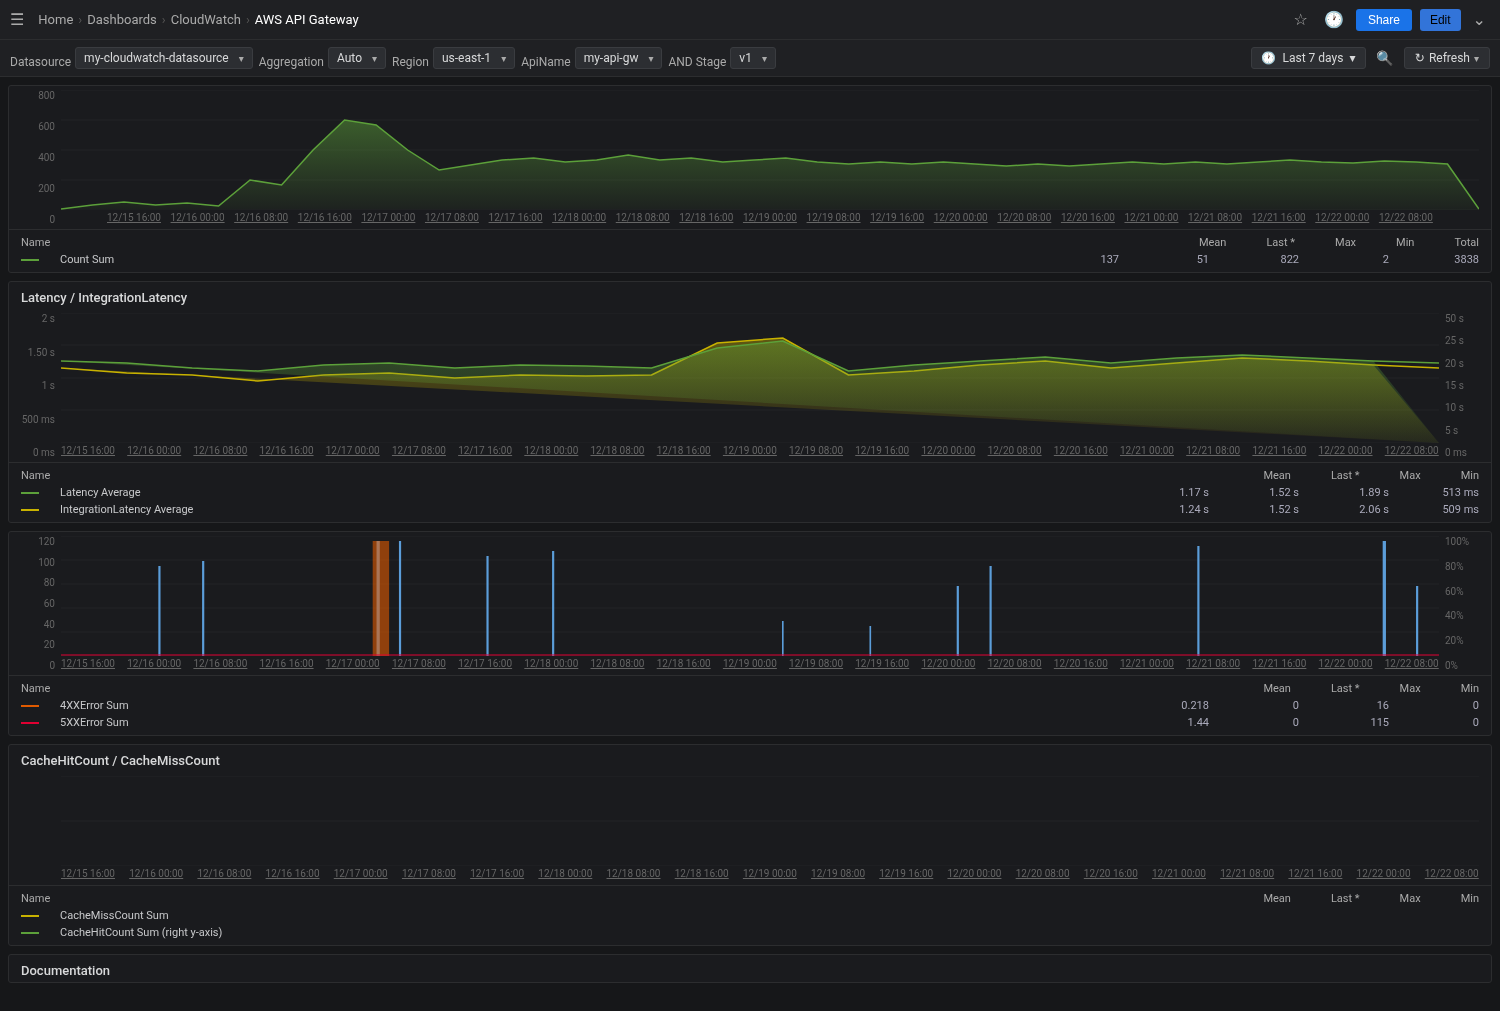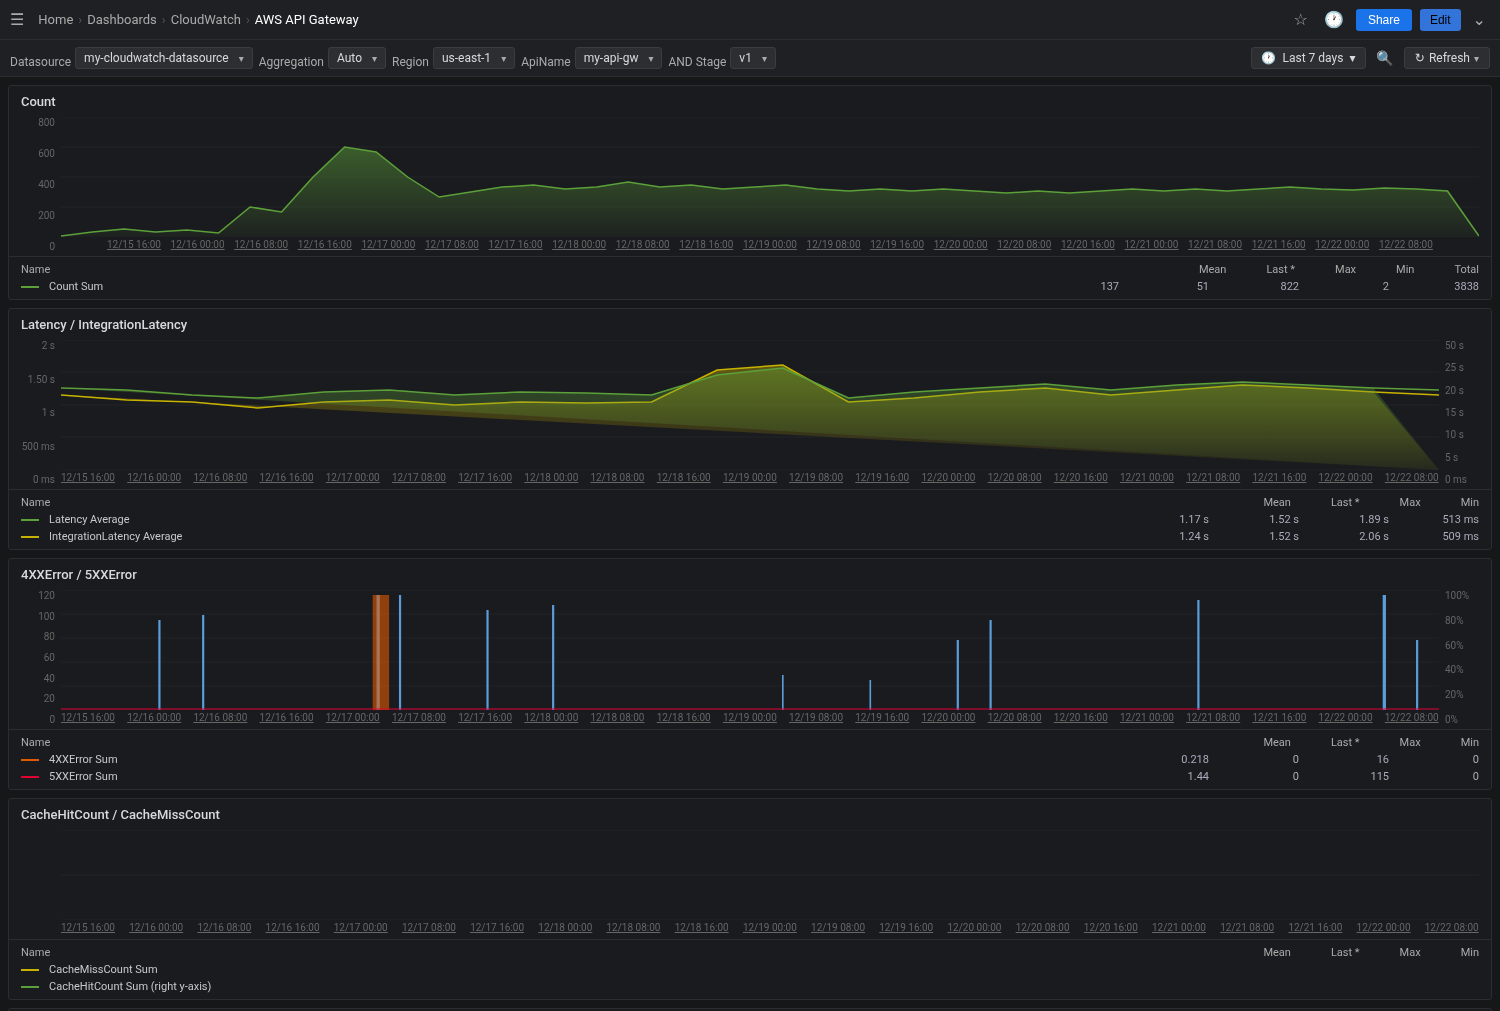--- a/index.html
+++ b/index.html
@@ -182,21 +182,21 @@
     .legend-row {
       display: flex;
       justify-content: space-between;
       align-items: center;
       padding: 2px 0;
       font-size: 11px;
     }
     .legend-row-left {
       display: flex;
       align-items: center;
-      gap: 10px;
+      gap: 21px;
     }
     .legend-color {
       width: 18px;
       height: 2px;
       display: inline-block;
     }
     .legend-name { color: #c7c8ca; }
     .legend-vals {
       display: flex;
       gap: 40px;
@@ -326,21 +326,20 @@
       <span>↻</span>
       <span>Refresh</span>
       <span class="arrow">▾</span>
     </div>
   </div>
 </div>
 
 <div class="main-content">
 
   <div class="panel">
-    <div class="panel-header">Count</div>
     <div class="panel-chart-area">
       <div class="chart-wrapper">
         <div class="y-axis">
           <span>800</span>
           <span>600</span>
           <span>400</span>
           <span>200</span>
           <span>0</span>
         </div>
         <div class="chart-inner">
@@ -527,21 +526,20 @@
           <span class="legend-val">1.24 s</span>
           <span class="legend-val">1.52 s</span>
           <span class="legend-val">2.06 s</span>
           <span class="legend-val">509 ms</span>
         </div>
       </div>
     </div>
   </div>
 
   <div class="panel">
-    <div class="panel-header">4XXError / 5XXError</div>
     <div class="panel-chart-area">
       <div class="chart-wrapper">
         <div class="y-axis">
           <span>120</span>
           <span>100</span>
           <span>80</span>
           <span>60</span>
           <span>40</span>
           <span>20</span>
           <span>0</span>

